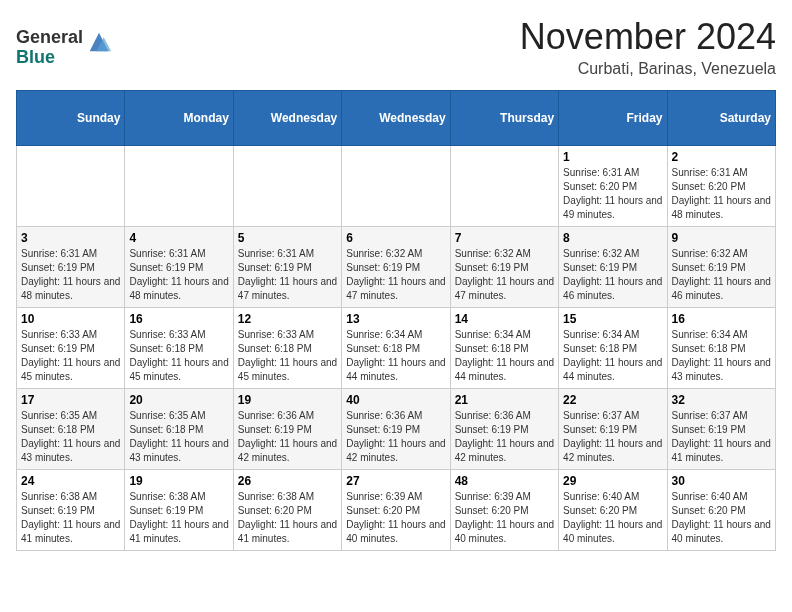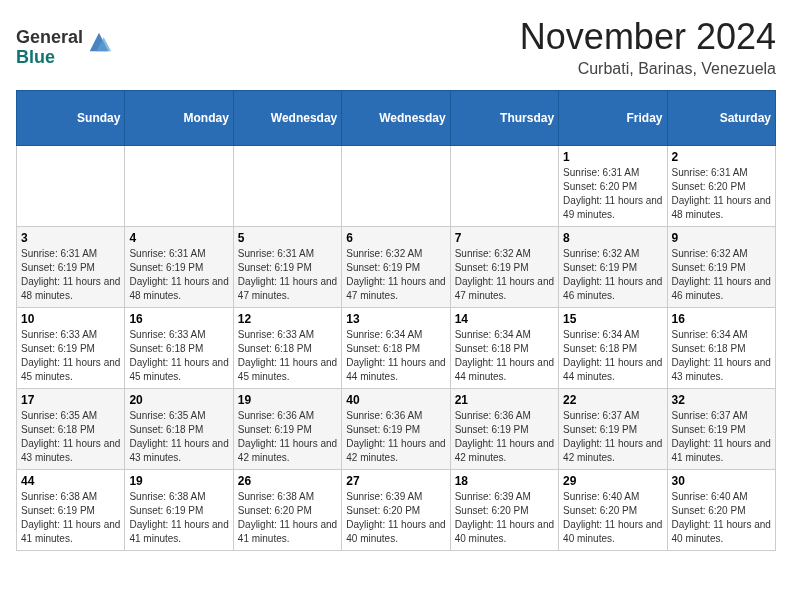--- a/index.html
+++ b/index.html
@@ -269,21 +269,21 @@
         </td>
         <td>
           <span class="day-num">32</span>
           <div class="day-info" style="white-space: pre-wrap;">Sunrise: 6:37 AM
 Sunset: 6:19 PM
 Daylight: 11 hours and 41 minutes.</div>
         </td>
       </tr>
       <tr>
         <td>
-          <span class="day-num">44</span>
+          <span class="day-num">24</span>
           <div class="day-info" style="white-space: pre-wrap;">Sunrise: 6:38 AM
 Sunset: 6:19 PM
 Daylight: 11 hours and 41 minutes.</div>
         </td>
         <td>
           <span class="day-num">19</span>
           <div class="day-info" style="white-space: pre-wrap;">Sunrise: 6:38 AM
 Sunset: 6:19 PM
 Daylight: 11 hours and 41 minutes.</div>
         </td>
@@ -293,21 +293,21 @@
 Sunset: 6:20 PM
 Daylight: 11 hours and 41 minutes.</div>
         </td>
         <td>
           <span class="day-num">27</span>
           <div class="day-info" style="white-space: pre-wrap;">Sunrise: 6:39 AM
 Sunset: 6:20 PM
 Daylight: 11 hours and 40 minutes.</div>
         </td>
         <td>
-          <span class="day-num">18</span>
+          <span class="day-num">48</span>
           <div class="day-info" style="white-space: pre-wrap;">Sunrise: 6:39 AM
 Sunset: 6:20 PM
 Daylight: 11 hours and 40 minutes.</div>
         </td>
         <td>
           <span class="day-num">29</span>
           <div class="day-info" style="white-space: pre-wrap;">Sunrise: 6:40 AM
 Sunset: 6:20 PM
 Daylight: 11 hours and 40 minutes.</div>
         </td>

